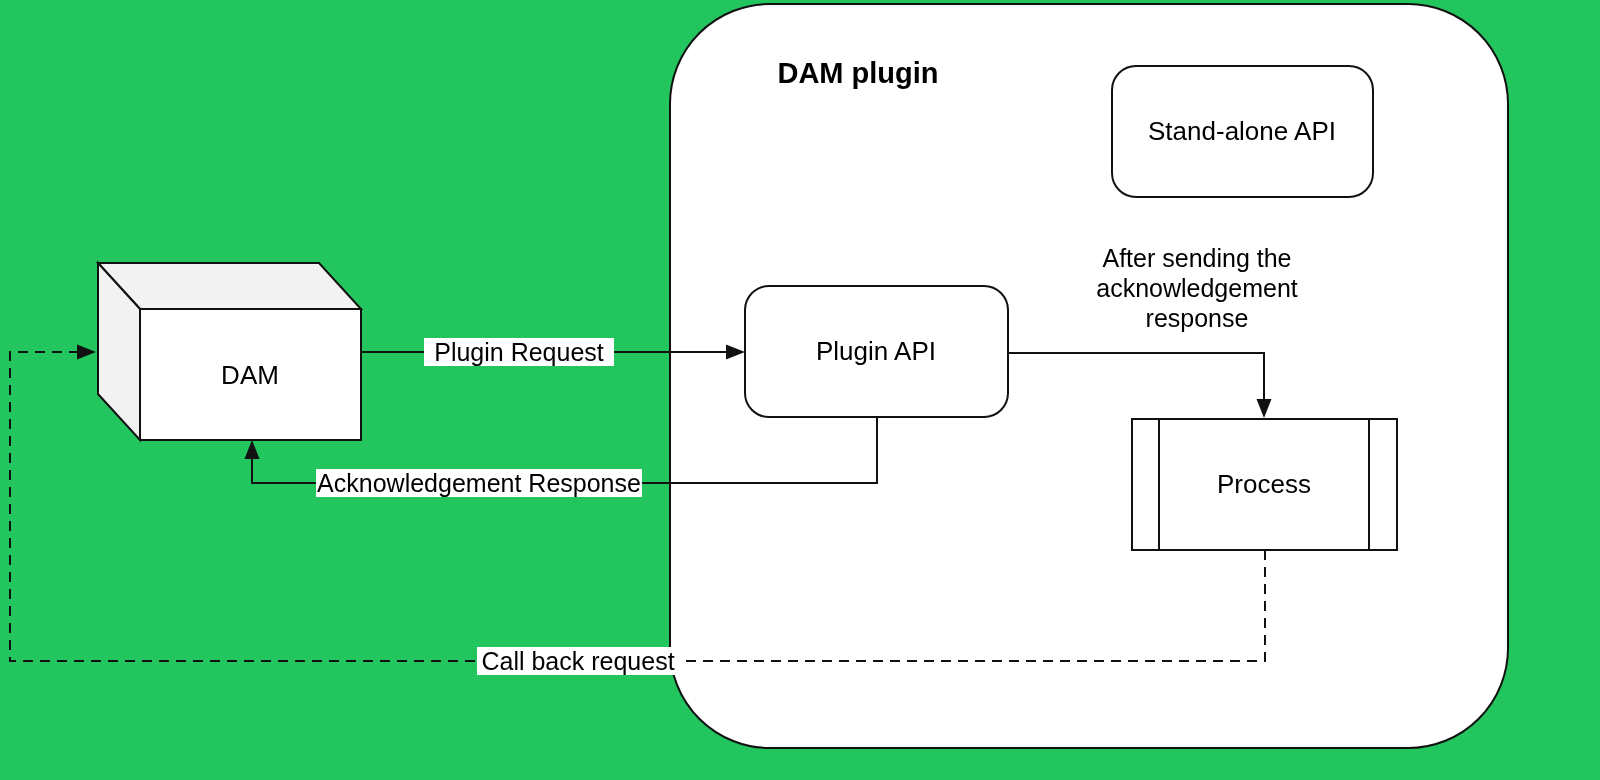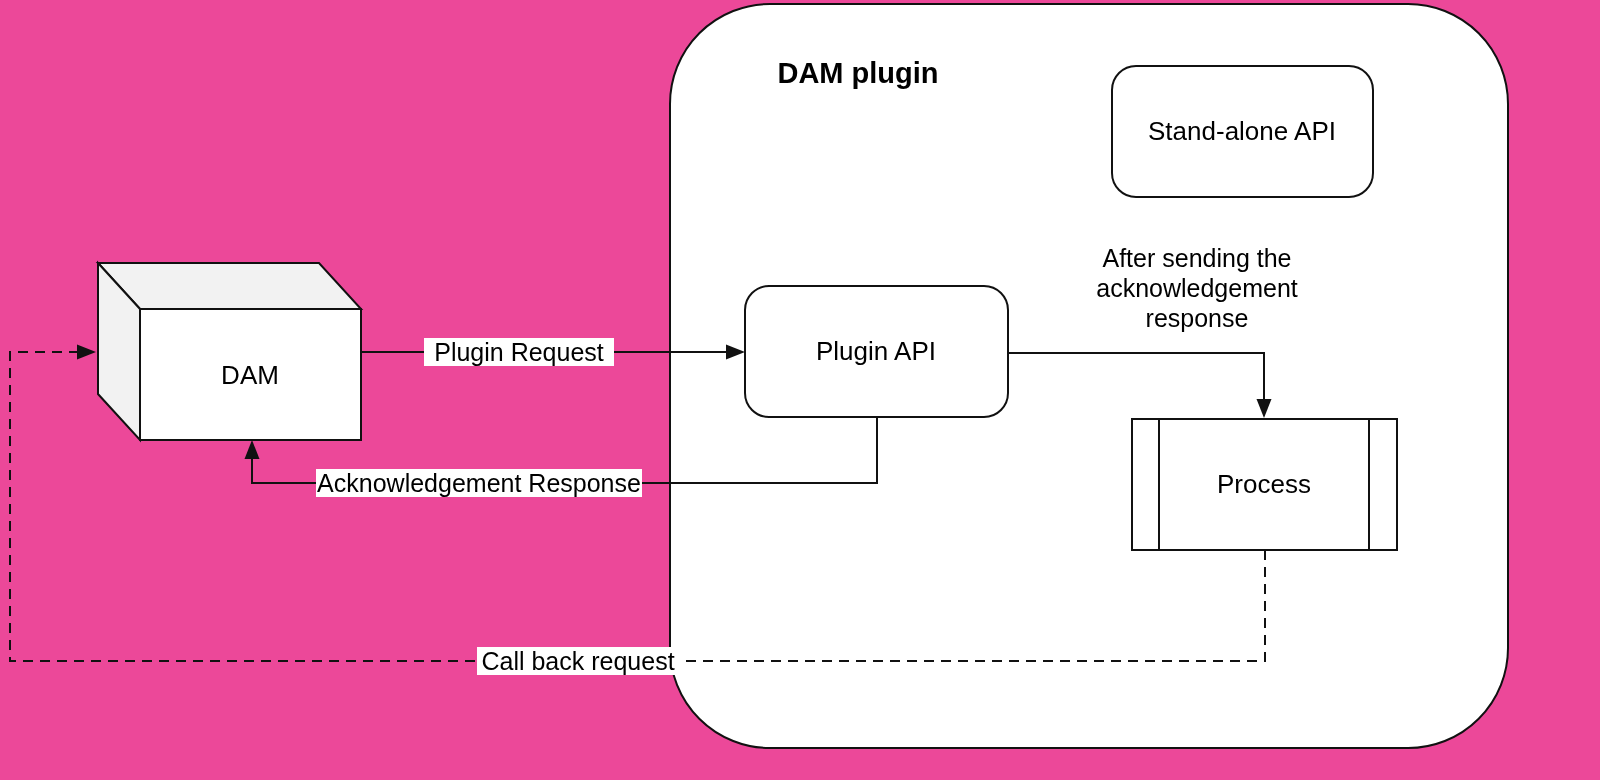--- a/index.html
+++ b/index.html
@@ -1,16 +1,16 @@
 <!DOCTYPE html>
 <html><head>
 <meta charset="utf-8">
 <style>
   html,body{margin:0;padding:0;background:#ffffff;}
-  .stage{position:relative;width:1600px;height:780px;background:#ec4899;overflow:hidden;
+  .stage{position:relative;width:1600px;height:780px;background:#22c55e;overflow:hidden;
          font-family:"Liberation Sans",sans-serif;}
   svg{display:block;}
   .shape{fill:#ffffff;stroke:#111111;stroke-width:2;}
   .shade{fill:#f2f2f2;stroke:#111111;stroke-width:2;}
   .edge{fill:none;stroke:#111111;stroke-width:2;}
   .edge.dashed{stroke-dasharray:10 7;}
   .arrowhead{fill:#111111;stroke:none;}
   .labelbg{fill:#ffffff;stroke:none;}
   text{fill:#000000;font-family:"Liberation Sans",sans-serif;}
   .edge-label{font-size:25px;text-anchor:middle;}

